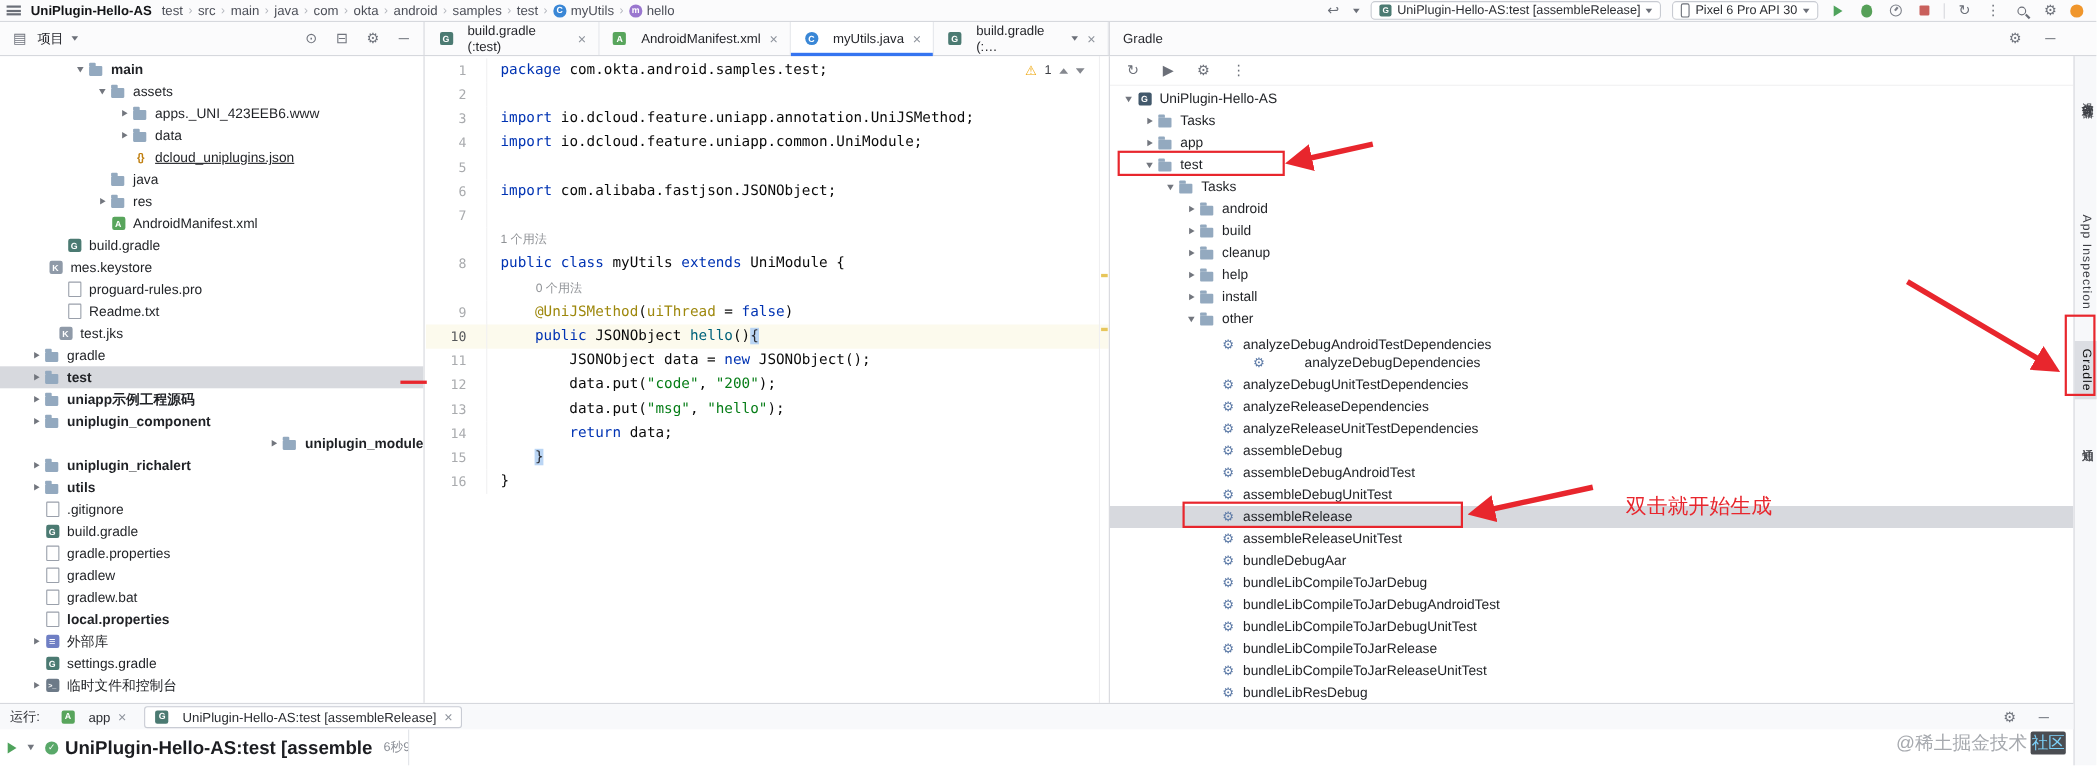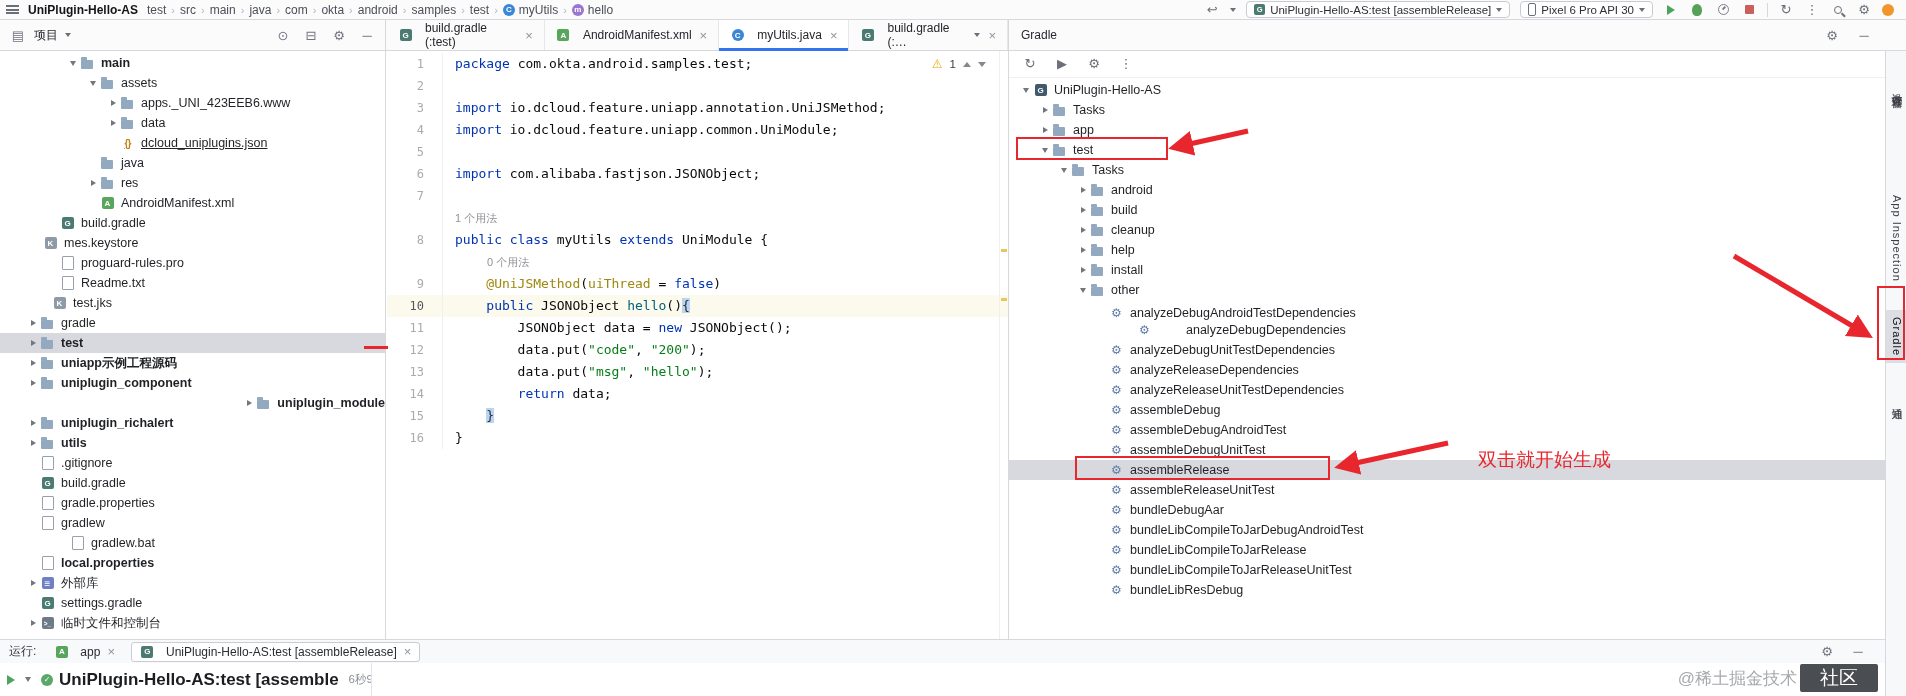--- a/index.html
+++ b/index.html
@@ -112,21 +112,21 @@
 .checkdot{width:12px;height:12px;border-radius:50%;background:#59a869;color:#fff;font-size:8px;display:flex;align-items:center;justify-content:center;flex:none}
 #run-output{position:absolute;left:372px;top:0;right:0;height:33px;font-family:"DejaVu Sans Mono","Liberation Mono",monospace;font-size:12.5px;color:#1b1c1f;padding:0 0 0 11px;line-height:16px;white-space:pre;overflow:hidden}
 
 
 .redbox{position:absolute;border:2px solid #e8262d;z-index:9;pointer-events:none;background:transparent}
 #callout{position:absolute;left:1478px;top:447px;color:#e8262d;font-size:19px;z-index:9;white-space:nowrap}
 #redline{position:absolute;left:364px;top:346px;width:24px;height:3px;background:#e8262d;z-index:9}
 #anno-svg{position:absolute;left:0;top:0;z-index:9;pointer-events:none}
 #watermark{position:absolute;right:28px;top:664px;display:flex;align-items:center;z-index:8;font-size:17px}
 #wm-text{color:#a6a9ae}
-#wm-chip{background:#4a4d52;color:#ffffff;padding:1px 20px;font-size:19px;margin-left:3px;border-radius:2px}
+#wm-chip{background:#4a4d52;color:#7dd3fc;padding:1px 1px;font-size:15px;margin-left:3px;border-radius:2px}
 </style>
 </head>
 <body>
 
 <div id="titlebar">
   <span id="app-menu"></span>
   <span id="pb-title">UniPlugin-Hello-AS</span>
   <span id="breadcrumbs">
       <span class="bc-item">
         <span>test</span>
@@ -368,21 +368,21 @@
     <div class="trow" style="padding-left: 26px;">
       <span class="chv"></span>
       <span class="ic ic-file"></span>
       <span class="lbl">gradle.properties</span>
     </div>
     <div class="trow" style="padding-left: 26px;">
       <span class="chv"></span>
       <span class="ic ic-file"></span>
       <span class="lbl">gradlew</span>
     </div>
-    <div class="trow" style="padding-left: 8px; margin-left: 48px;">
+    <div class="trow" style="padding-left: 26px;">
       <span class="chv"></span>
       <span class="ic ic-file"></span>
       <span class="lbl">gradlew.bat</span>
     </div>
     <div class="trow" style="padding-left: 26px; font-weight: bold;">
       <span class="chv"></span>
       <span class="ic ic-file"></span>
       <span class="lbl">local.properties</span>
     </div>
     <div class="trow" style="padding-left: 26px;">
@@ -549,21 +549,31 @@
         <span class="lbl">assembleReleaseUnitTest</span>
       </div>
       <div class="grow" style="padding-left: 86px;">
         <span class="chv"></span>
         <span class="ic ic-task"></span>
         <span class="lbl">bundleDebugAar</span>
       </div>
       <div class="grow" style="padding-left: 86px;">
         <span class="chv"></span>
         <span class="ic ic-task"></span>
+        <span class="lbl">bundleLibCompileToJarDebug</span>
+      </div>
+      <div class="grow" style="padding-left: 86px;">
+        <span class="chv"></span>
+        <span class="ic ic-task"></span>
         <span class="lbl">bundleLibCompileToJarDebugAndroidTest</span>
+      </div>
+      <div class="grow" style="padding-left: 86px;">
+        <span class="chv"></span>
+        <span class="ic ic-task"></span>
+        <span class="lbl">bundleLibCompileToJarDebugUnitTest</span>
       </div>
       <div class="grow" style="padding-left: 86px;">
         <span class="chv"></span>
         <span class="ic ic-task"></span>
         <span class="lbl">bundleLibCompileToJarRelease</span>
       </div>
       <div class="grow" style="padding-left: 86px;">
         <span class="chv"></span>
         <span class="ic ic-task"></span>
         <span class="lbl">bundleLibCompileToJarReleaseUnitTest</span>

